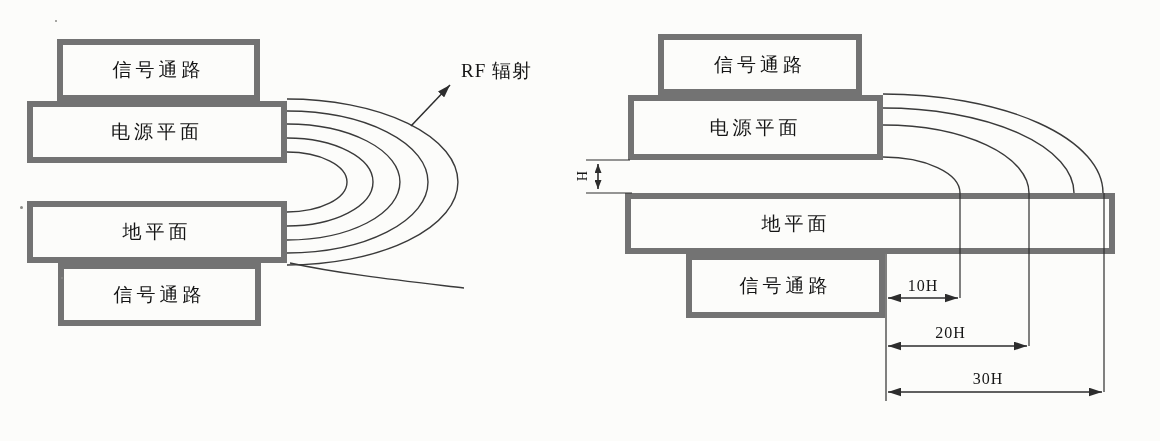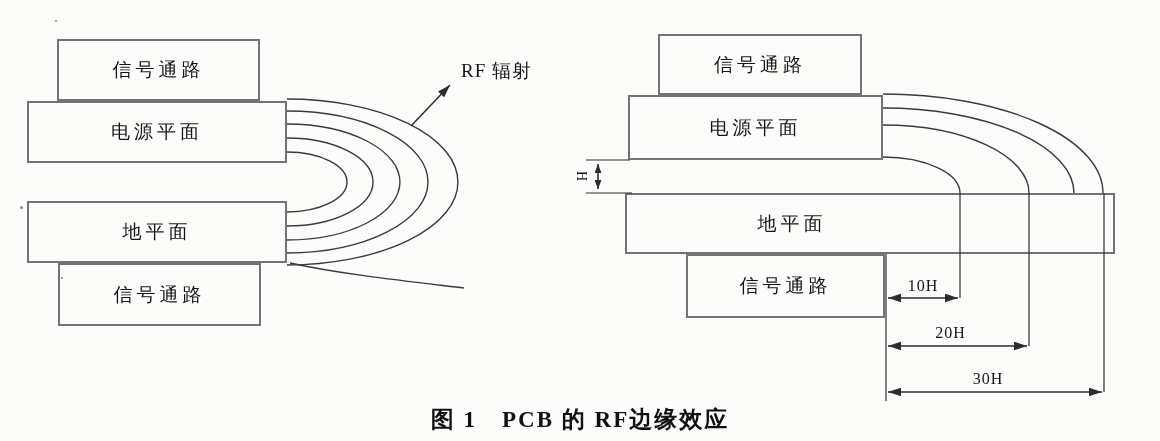--- a/index.html
+++ b/index.html
@@ -1,21 +1,21 @@
 <!DOCTYPE html>
 <html><head>
 <meta charset="utf-8">
 <style>
   html,body{margin:0;padding:0;background:#e8e8e8;}
   .stage{
     position:relative;width:1160px;height:441px;background:#fcfcfa;
     overflow:hidden;font-family:"Liberation Serif","DejaVu Serif",serif;color:#161616;
   }
   .box{
-    position:absolute;box-sizing:border-box;border:2px solid #737373;
+    position:absolute;box-sizing:border-box;border:6px solid #737373;
     display:flex;align-items:center;justify-content:center;background:transparent;
   }
   .layer-label{
     font-size:19px;letter-spacing:4px;color:#141414;white-space:nowrap;
   }
   .ground-right-label{
     position:absolute;left:0;top:0;width:330px;height:100%;
     display:flex;align-items:center;justify-content:center;
   }
   .svg-overlay{position:absolute;left:0;top:0;pointer-events:none;}
@@ -113,19 +113,18 @@
   </svg>
 
   <div class="free-label rf-label" style="left:461px;top:58px;">RF 辐射</div>
 
   <div class="free-label h-label" style="left:572px;top:168px;width:18px;text-align:center;">H</div>
 
   <div class="free-label dim-label" style="left:886px;top:277px;width:74px;">10H</div>
   <div class="free-label dim-label" style="left:879px;top:324px;width:143px;">20H</div>
   <div class="free-label dim-label" style="left:886px;top:370px;width:204px;">30H</div>
 
-  <div class="caption">图 1　PCB 的 RF边缘效应</div>
 
   <div class="speck" style="left:20px;top:206px;width:3px;height:3px;"></div>
   <div class="speck" style="left:61px;top:277px;width:2px;height:2px;"></div>
   <div class="speck" style="left:55px;top:20px;width:2px;height:2px;"></div>
 
 </div>
 
 </body></html>

